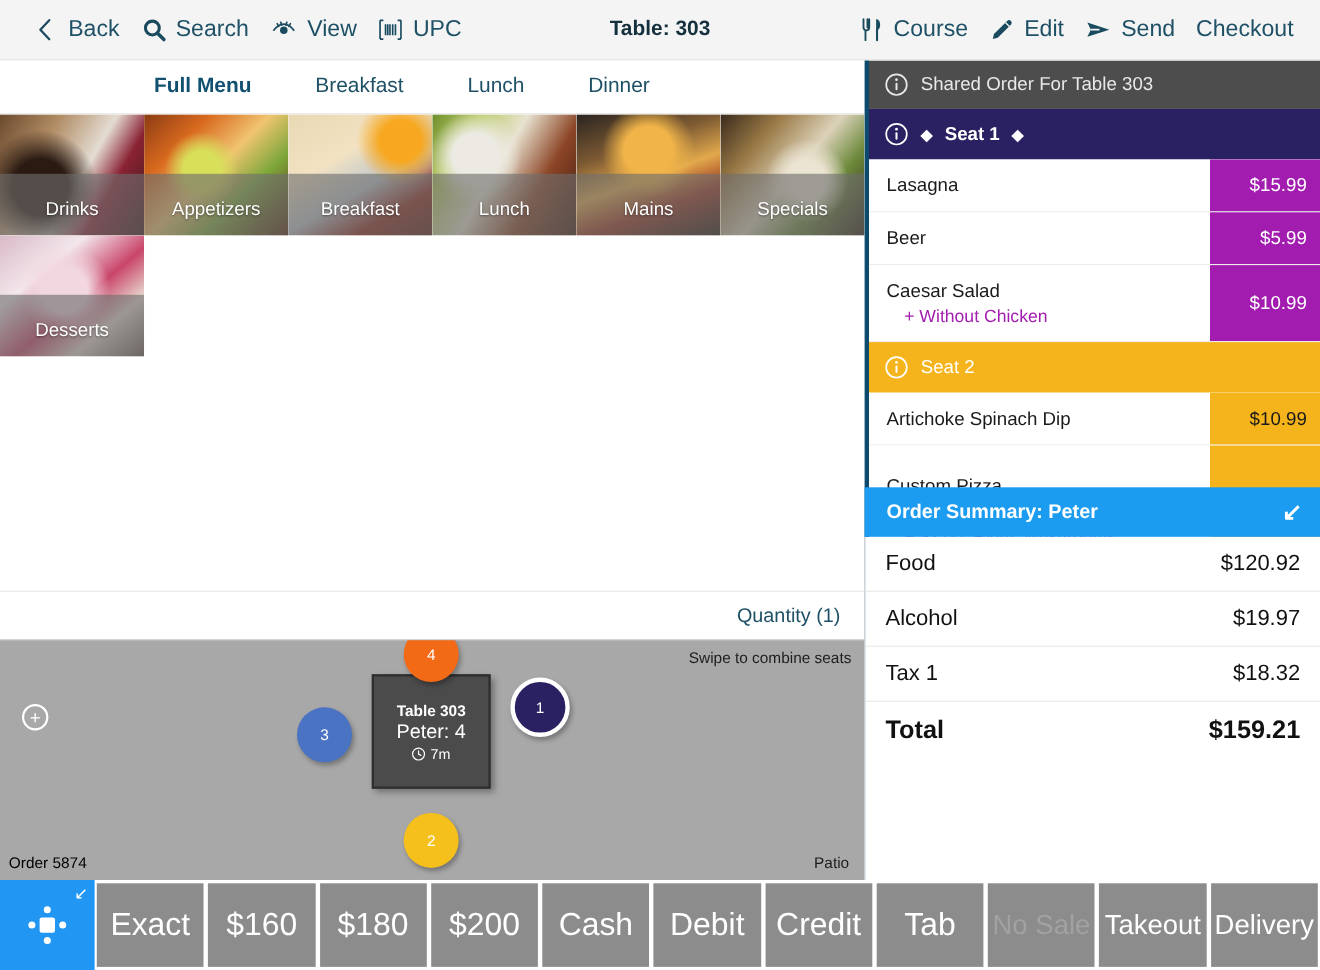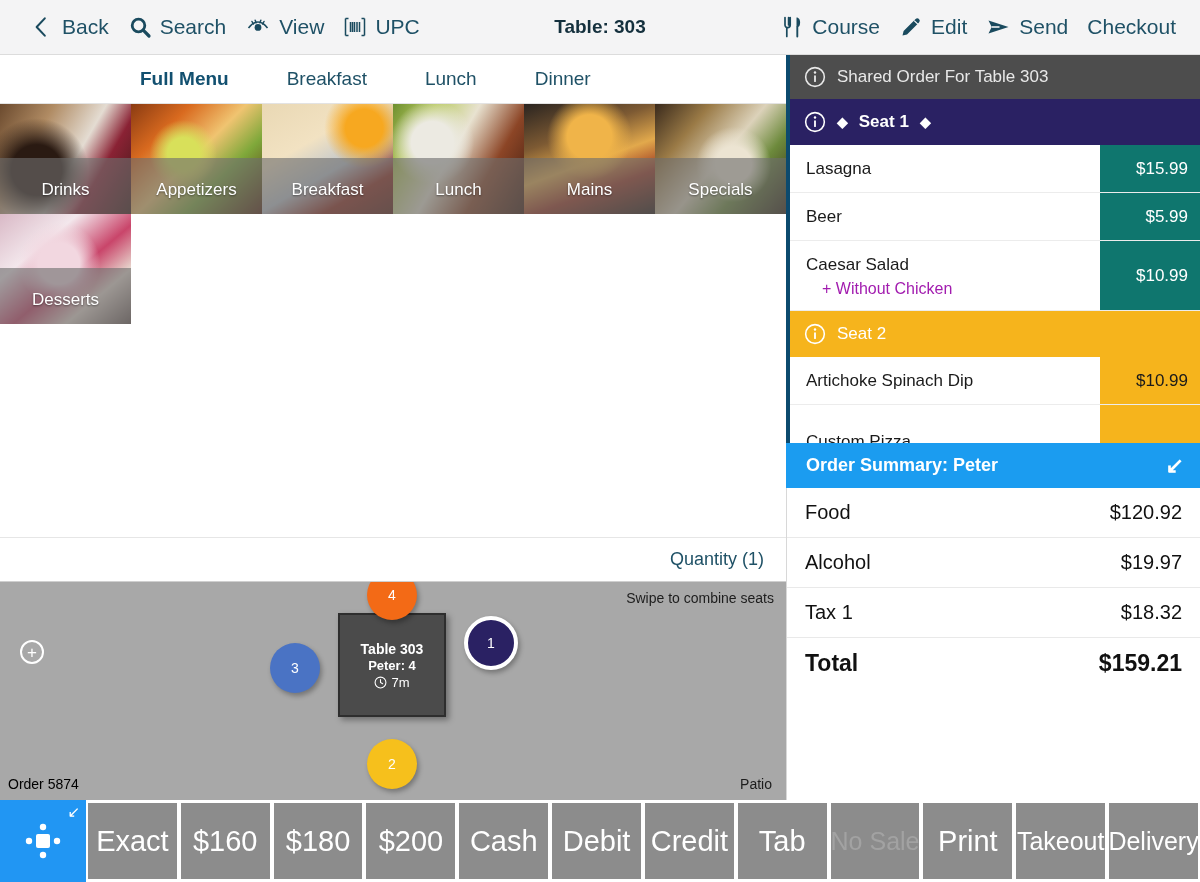--- a/index.html
+++ b/index.html
@@ -95,21 +95,21 @@
     display: flex; align-items: center; justify-content: center; font-size: 17px;
     line-height: 1; cursor: pointer;
   }
   .table-shape {
     position: absolute; left: 338px; top: 31px; width: 108px; height: 104px;
     background: #4b4b4b; border: 2px solid #2e2e2e; color: #fff;
     display: flex; flex-direction: column; align-items: center; justify-content: center;
     box-shadow: 3px 3px 6px rgba(0,0,0,.35); cursor: pointer;
   }
   .table-shape .tname { font-size: 14px; font-weight: bold; }
-  .table-shape .tsrv { font-size: 13px; font-weight: bold; margin-top: 1px; }
+  .table-shape .tsrv { font-size: 18px; font-weight: normal; margin-top: 1px; }
   .table-shape .ttime { font-size: 13px; display: flex; align-items: center; gap: 4px; margin-top: 2px; }
   .seat {
     position: absolute; width: 50px; height: 50px; border-radius: 50%;
     display: flex; align-items: center; justify-content: center;
     font-size: 14px; color: #fff; cursor: pointer;
     box-shadow: 2px 3px 5px rgba(0,0,0,.3);
   }
   .seat.selected { border: 4px solid #fff; width: 54px; height: 54px; }
 
   
@@ -130,21 +130,21 @@
   .diamond { font-size: 14px; }
   .oitem { display: flex; min-height: 48px; border-bottom: 1px solid #ececec; background: #fff; }
   .oitem .name {
     flex: 1; padding: 13px 0 11px 16px; font-size: 17px; color: #1a1a1a; line-height: 1.28;
   }
   .oitem .mods { font-size: 16px; color: #a21caf; padding-left: 16px; margin-top: 3px; }
   .oitem .price {
     width: 100px; display: flex; align-items: center; justify-content: flex-end;
     padding-right: 12px; font-size: 17px; color: #fff;
   }
-  .price.navy { background: #0f766e; }
+  .price.navy { background: #a21caf; }
   .price.gold { background: #f6b41c; color: #1a1a1a; }
 
   .summary-bar {
     position: absolute; top: 443px; left: 786px; width: 414px; height: 45px;
     background: #1b9cf0; color: #fff; display: flex; align-items: center;
     padding: 0 16px 0 20px; font-size: 18px; font-weight: bold; z-index: 5;
   }
   .summary-bar .arrow { margin-left: auto; font-size: 22px; }
 
   .totals {
@@ -428,19 +428,18 @@
     <div id="payButtons" style="display:flex;flex:1;">
         <div class="paybtn">Exact</div>
         <div class="paybtn">$160</div>
         <div class="paybtn">$180</div>
         <div class="paybtn">$200</div>
         <div class="paybtn">Cash</div>
         <div class="paybtn">Debit</div>
         <div class="paybtn">Credit</div>
         <div class="paybtn">Tab</div>
         <div class="paybtn disabled small">No Sale</div>
-        <div class="paybtn">Print</div>
         <div class="paybtn small">Takeout</div>
         <div class="paybtn small">Delivery</div>
       </div>
   </div>
 
 </div>
 
 </body></html>

